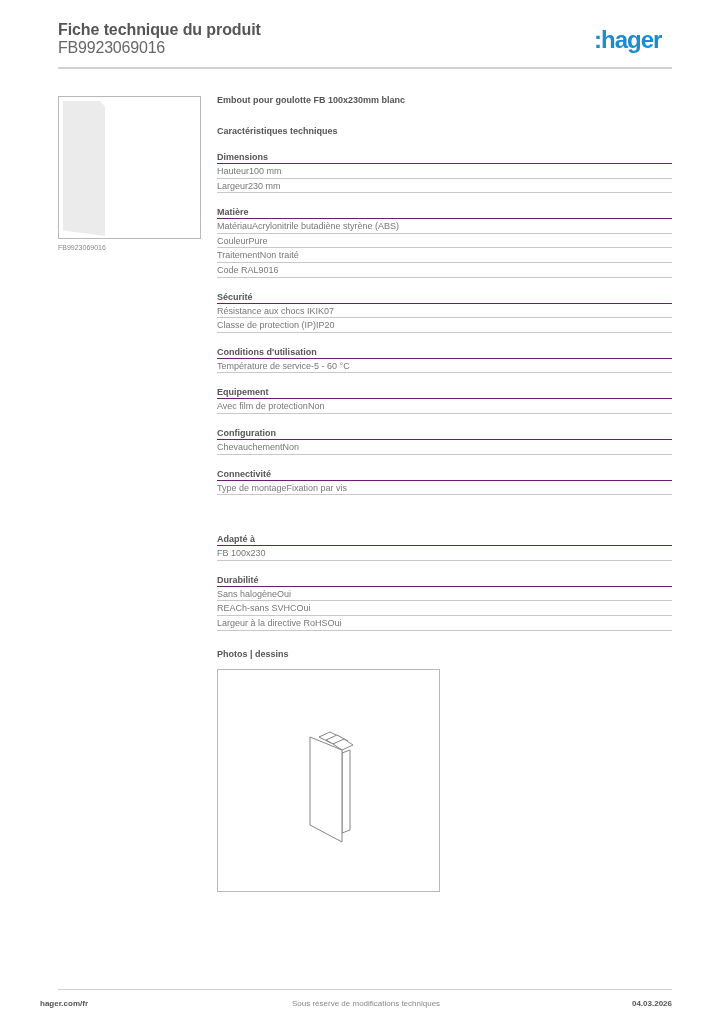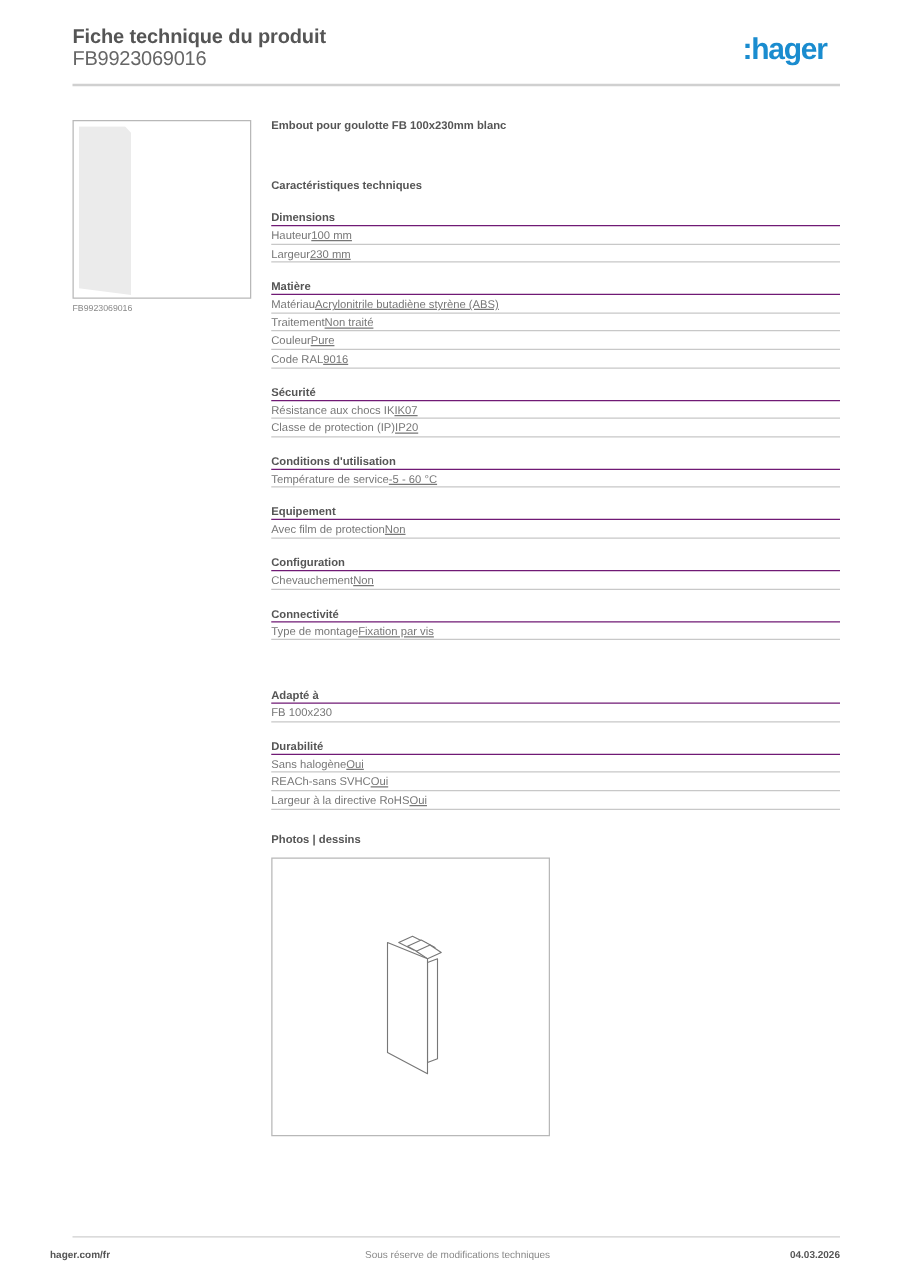--- a/index.html
+++ b/index.html
@@ -48,35 +48,35 @@
       font-size: 7px; color: #888888;
     }
 
     
     .main { position: absolute; left: 217px; top: 95px; width: 455px; }
     .product-name {
       font-size: 9px; font-weight: bold; color: #555555; height: 12px;
     }
     .section-heading {
       font-size: 9px; font-weight: bold; color: #555555;
-      margin-top: 36px; height: 12px;
+      margin-top: 19px; height: 12px;
     }
     .group { margin-top: 13px; }
     .group-title {
       font-size: 9px; font-weight: bold; color: #555555;
       height: 13px; line-height: 13px;
       border-bottom: 1px solid #701a75;
     }
     .row {
       display: flex; 
       font-size: 9px; color: #777777;
       height: 14.6px; line-height: 14px;
       border-bottom: 1px solid #c8c8c8;
     }
-    .row .val { text-align: right; text-decoration: underline; }
+    .row .val { text-align: right; }
     .gap-large { margin-top: 38px; }
 
     .photos-heading {
       font-size: 9px; font-weight: bold; color: #555555;
       margin-top: 18px; height: 12px;
     }
     .photo-box {
       margin-top: 8px; width: 223px; height: 223px;
       border: 1px solid #b8b8b8; position: relative; background: #fff;
     }
@@ -131,26 +131,26 @@
       </div>
     </div>
 
     <div class="group">
       <div class="group-title">Matière</div>
       <div class="row">
         <span>Matériau</span>
         <span class="val">Acrylonitrile butadiène styrène (ABS)</span>
       </div>
       <div class="row">
+        <span>Couleur</span>
+        <span class="val">Pure</span>
+      </div>
+      <div class="row">
         <span>Traitement</span>
         <span class="val">Non traité</span>
-      </div>
-      <div class="row">
-        <span>Couleur</span>
-        <span class="val">Pure</span>
       </div>
       <div class="row">
         <span>Code RAL</span>
         <span class="val">9016</span>
       </div>
     </div>
 
     <div class="group">
       <div class="group-title">Sécurité</div>
       <div class="row">

